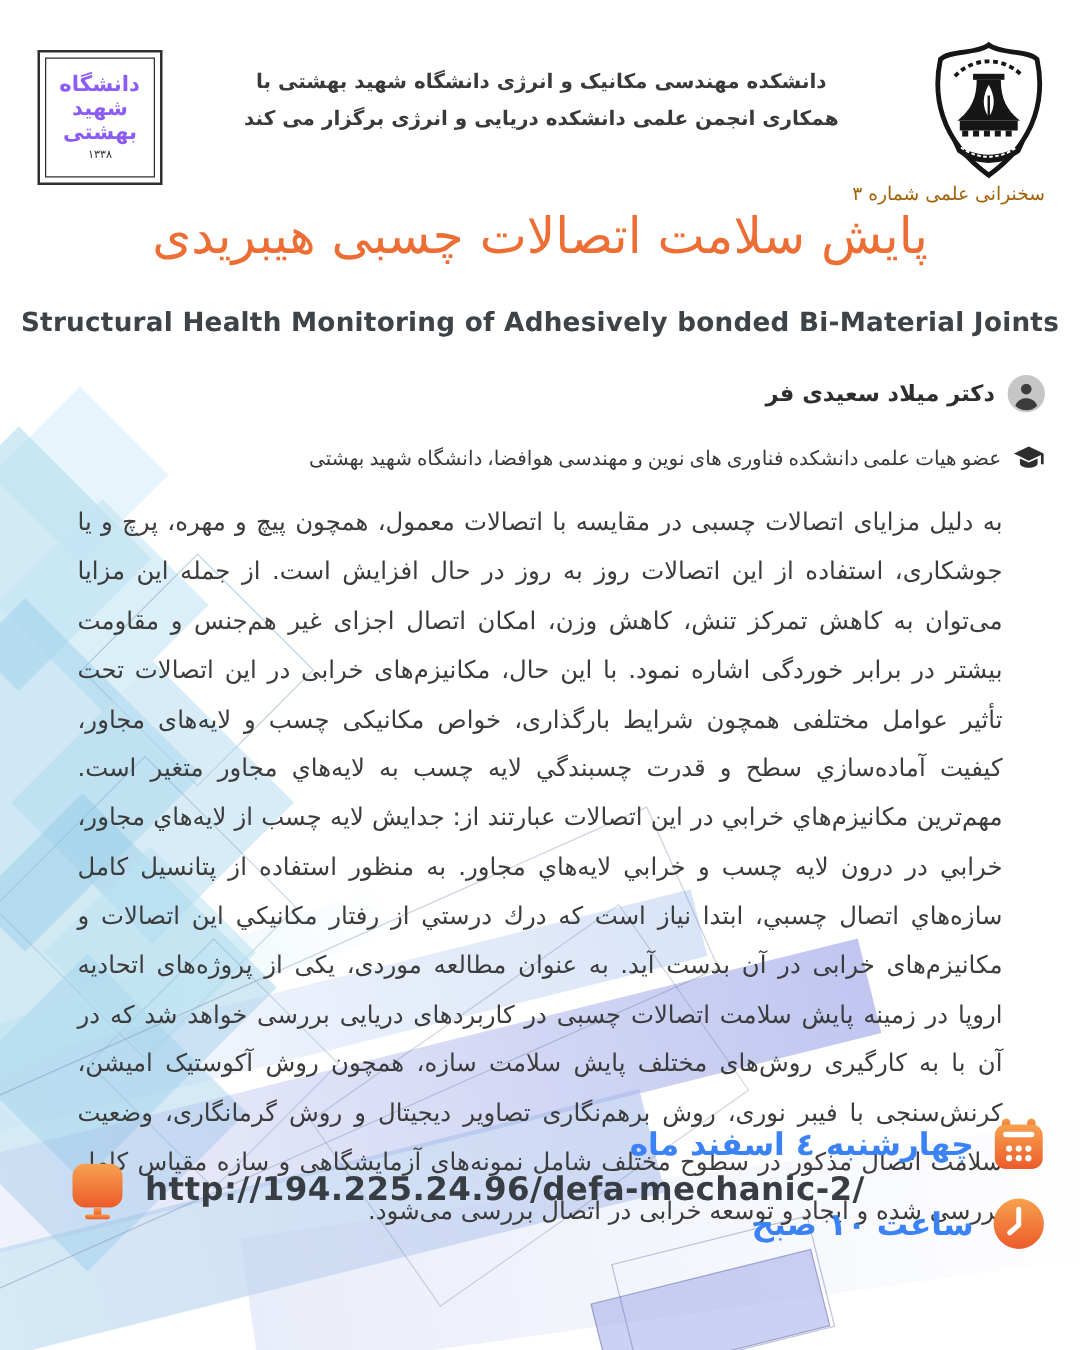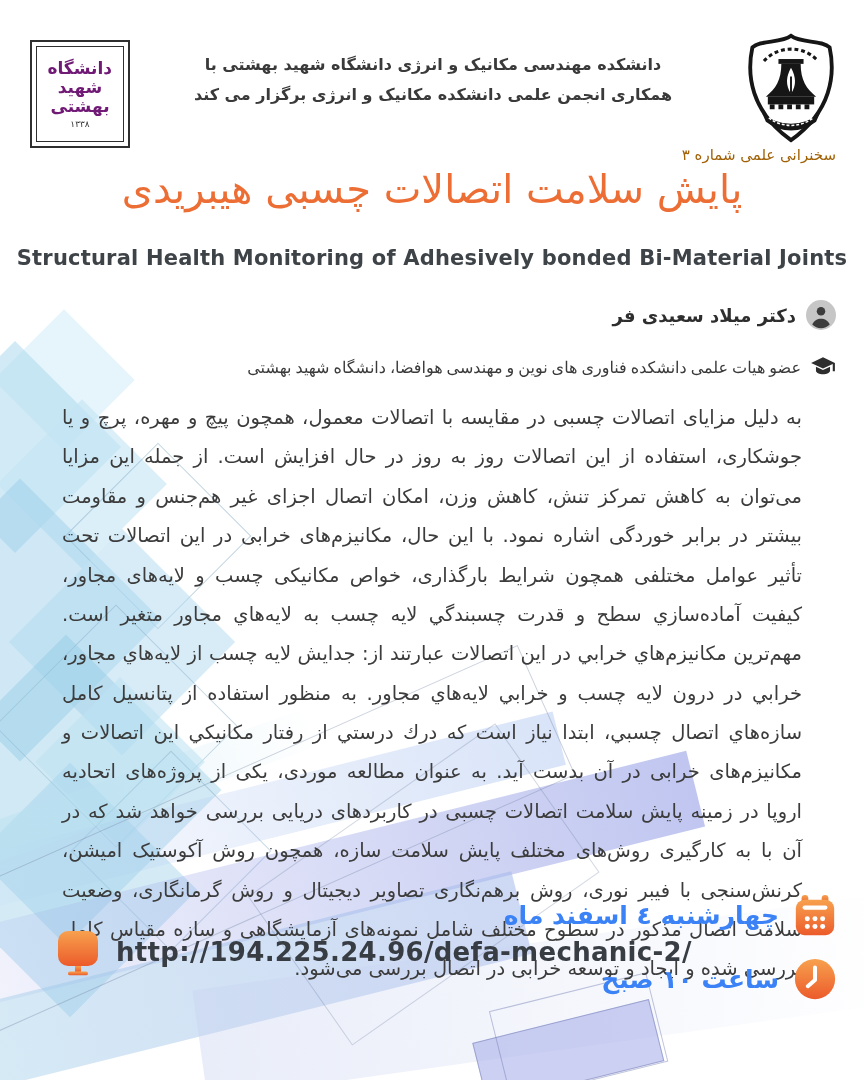--- a/index.html
+++ b/index.html
@@ -11,21 +11,21 @@
   
   .deco{position:absolute;pointer-events:none;z-index:0;}
   .diamond{transform:rotate(45deg);}
   .band{transform-origin:left center;}
   
   .seal{position:absolute;left:30px;top:40px;width:100px;height:108px;
     border:2px solid #2f2f2f;background:#fff;padding:4px;box-sizing:border-box;z-index:2;}
   .seal-inner{border:1px solid #2f2f2f;width:100%;height:100%;box-sizing:border-box;
     display:flex;flex-direction:column;align-items:center;justify-content:center;gap:3px;}
   .seal-text{font-weight:bold;font-size:17px;line-height:1.12;text-align:center;
-    width:64px;color:#701a75;direction:rtl;}
+    width:64px;color:#8b5cf6;direction:rtl;}
   .seal-year{font-size:9px;color:#2f2f2f;}
   .badge{position:absolute;right:24px;top:32px;width:98px;height:112px;z-index:2;}
   .host{position:absolute;top:50px;left:152px;right:150px;text-align:center;
     font-size:16px;font-weight:bold;color:#3a3a3a;line-height:1.85;direction:rtl;z-index:2;}
   .host span{display:block;}
   .kicker{position:absolute;top:146px;right:28px;font-size:15px;color:#a16207;
     direction:rtl;z-index:2;}
   .title-fa{position:absolute;top:166px;left:0;right:0;text-align:center;
     font-size:40px;font-weight:normal;color:#ED6E35;direction:rtl;z-index:2;}
   .title-en{position:absolute;top:246px;left:0;right:0;text-align:center;
@@ -95,21 +95,21 @@
     <rect x="37" y="75" width="5" height="5" fill="#161616"></rect>
     <rect x="46" y="75" width="5" height="5" fill="#161616"></rect>
     <rect x="55" y="75" width="5" height="5" fill="#161616"></rect>
     <rect x="64" y="75" width="5" height="5" fill="#161616"></rect>
     <path d="M20 84 A46 46 0 0 0 80 84 L76 93 A42 42 0 0 1 24 93 Z" fill="#161616"></path>
     <path d="M27 89 A38 38 0 0 0 73 89" stroke="#ffffff" stroke-width="1.6" stroke-dasharray="3 2" fill="none"></path>
   </svg>
 
   <div class="host">
     <span>دانشکده مهندسی مکانیک و انرژی دانشگاه شهید بهشتی با</span>
-    <span>همکاری انجمن علمی دانشکده مکانیک و انرژی برگزار می کند</span>
+    <span>همکاری انجمن علمی دانشکده دریایی و انرژی برگزار می کند</span>
   </div>
 
   <div class="kicker">سخنرانی علمی شماره ۳</div>
   <h1 class="title-fa" style="margin:0;">پایش سلامت اتصالات چسبی هیبریدی</h1>
   <h2 class="title-en" style="margin:0;">Structural Health Monitoring of Adhesively bonded Bi-Material Joints</h2>
 
   <div class="row" id="speaker-row">
     <svg class="icon" width="30" height="30" viewBox="0 0 24 24">
       <circle cx="12" cy="12" r="12" fill="#c6c6c6"></circle>
       <circle cx="12" cy="9" r="3.4" fill="#3c3c3c"></circle>

